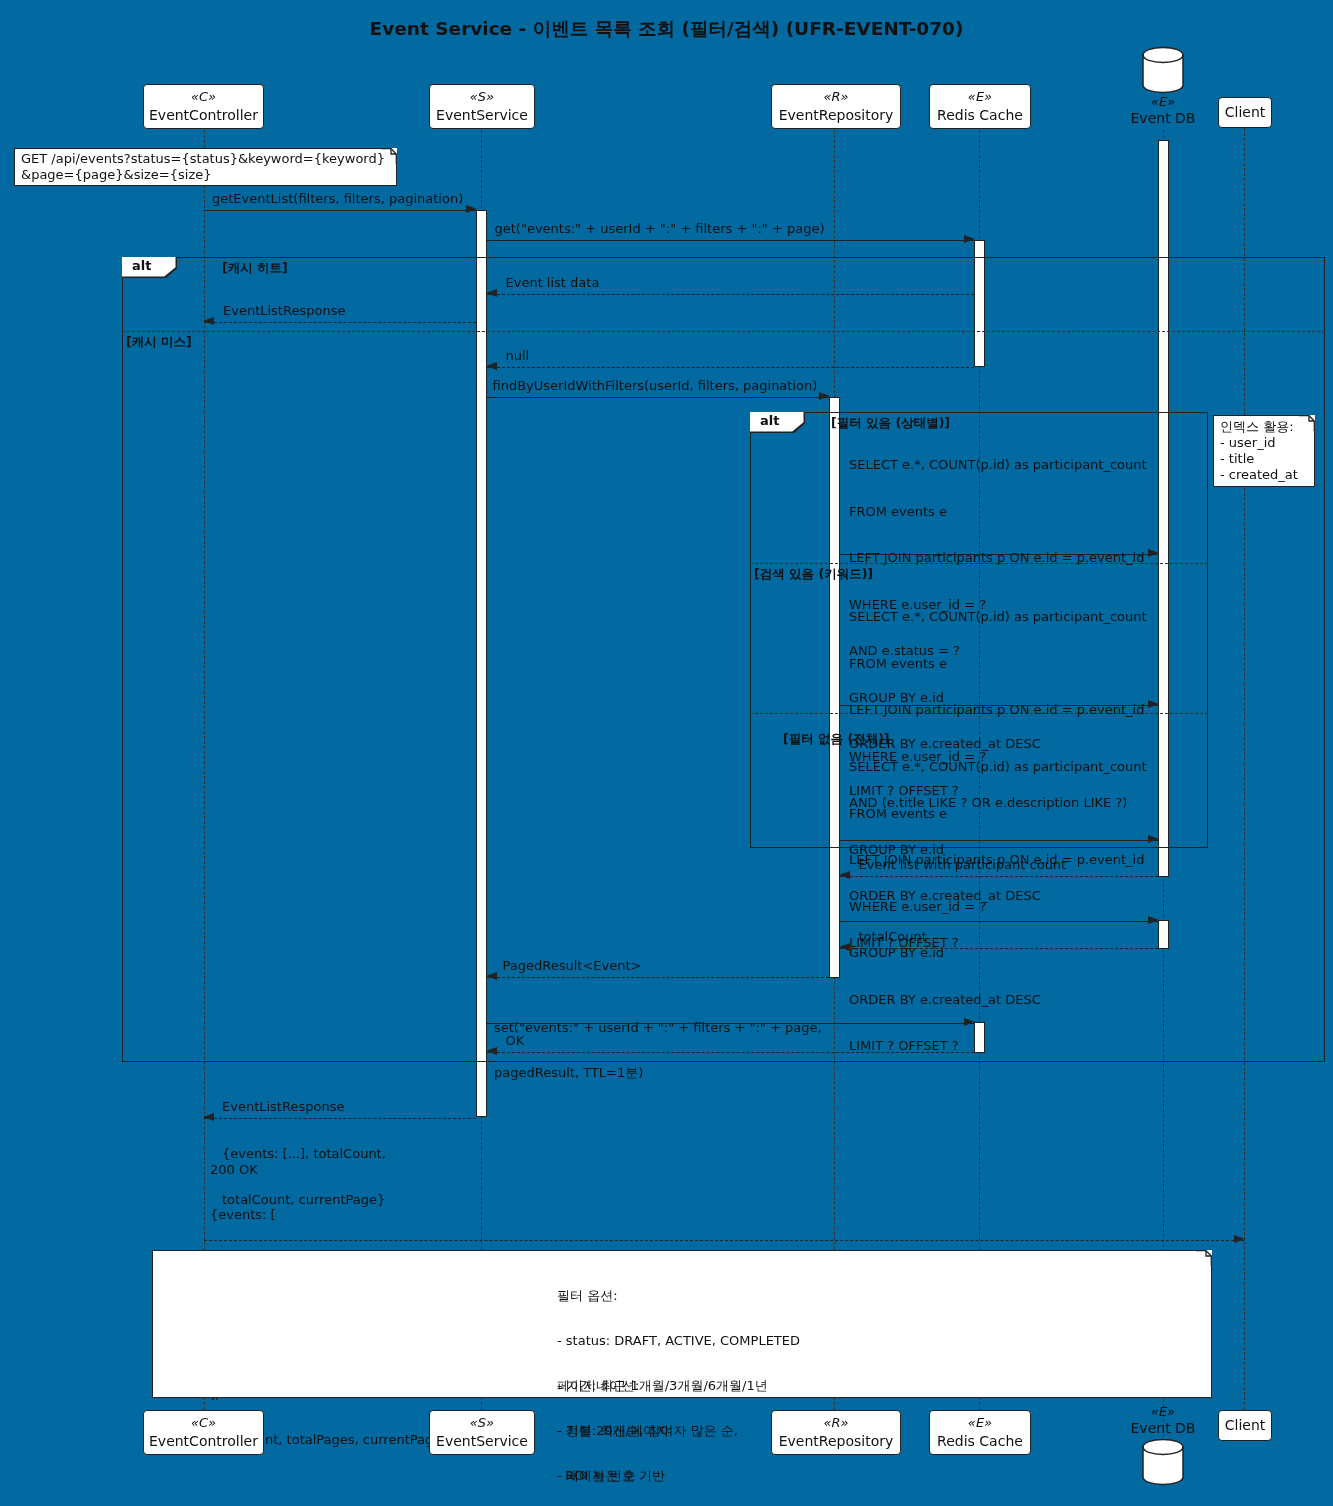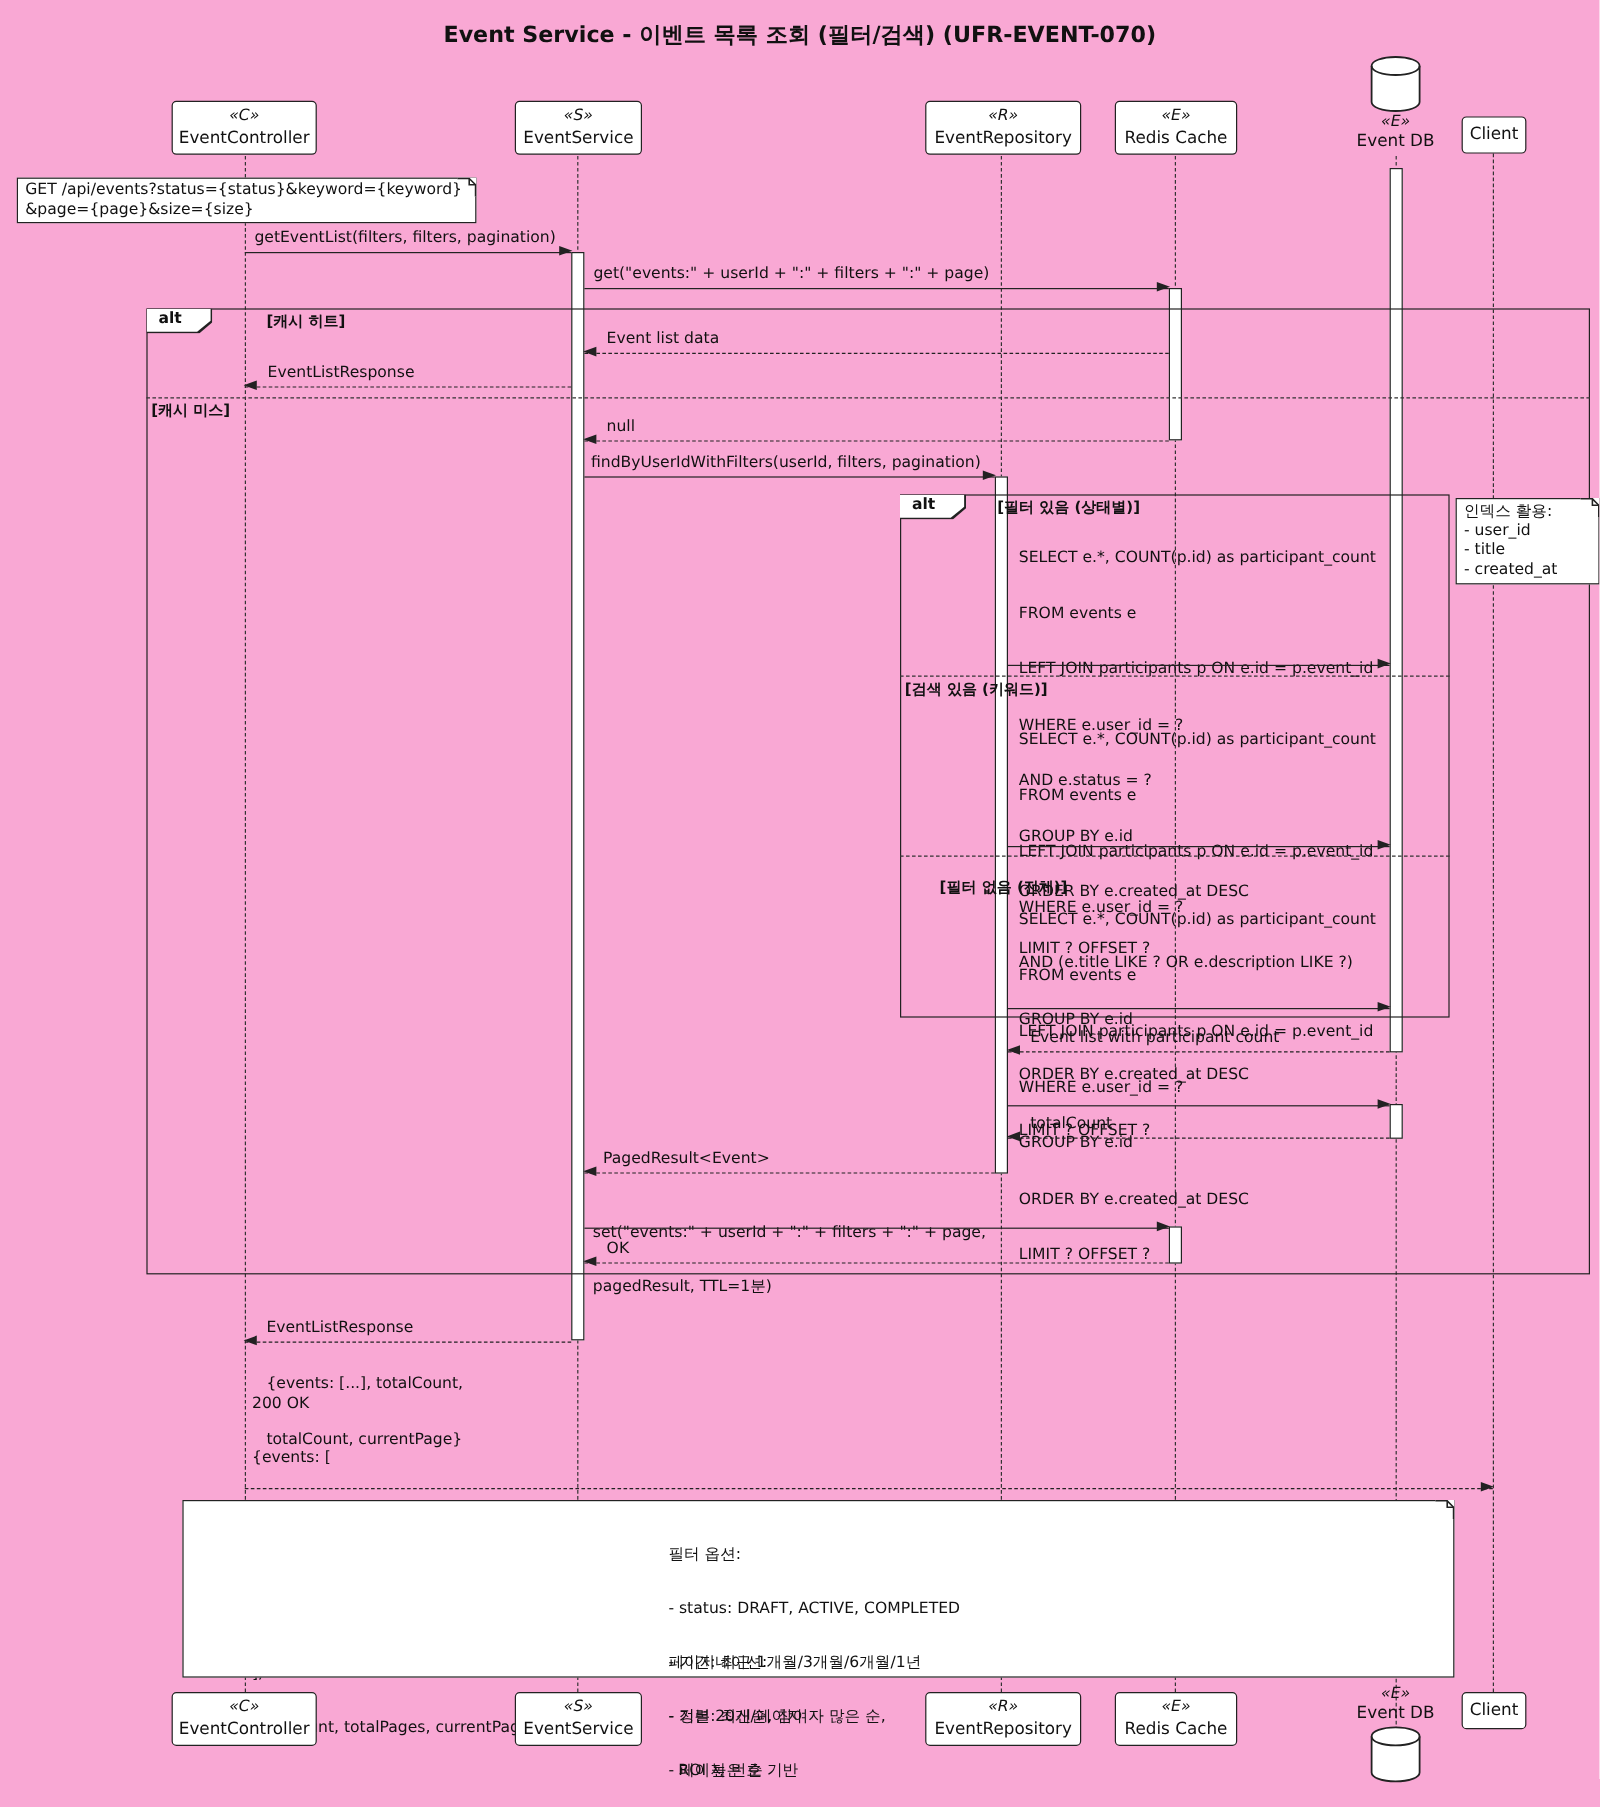--- a/index.html
+++ b/index.html
@@ -1,17 +1,17 @@
 <!DOCTYPE html>
 <html><head>
 <meta charset="utf-8">
 <style>
   * { margin:0; padding:0; box-sizing:border-box; }
   html,body { background:#ffffff; }
-  #stage { position:relative; width:1333px; height:1506px; background:#f9a8d4;
+  #stage { position:relative; width:1333px; height:1506px; background:#0369a1;
            font-family:"DejaVu Sans","Liberation Sans",sans-serif; color:#111; overflow:hidden; }
   .title { position:absolute; left:0; top:16px; width:100%; text-align:center;
            font-weight:bold; font-size:18.5px; }
   .lifeline { position:absolute; width:0; border-left:1px dashed #333; }
   .p-box { position:absolute; border:1.5px solid #222; border-radius:4px; background:#fff;
            text-align:center; display:flex; flex-direction:column; justify-content:center; line-height:1.3; }
   .p-st { font-style:italic; font-size:13px; }
   .p-nm { font-size:14px; }
   .db-part { position:absolute; display:flex; flex-direction:column; align-items:center; line-height:1.25; }
   .act { position:absolute; width:11px; border:1.3px solid #222; background:#fff; }
@@ -220,21 +220,21 @@
   <div class="note" style="left:14px; top:148px; width:383px; height:38px;">
     <svg class="note-fold" width="16" height="16" viewBox="0 0 16 16">
       <path d="M0 0 H16 V16 H0 Z" fill="#fff" stroke="none"></path>
       <path d="M0 0.7 H10 L15.3 6 V16" fill="none" stroke="#222" stroke-width="1.3"></path>
       <path d="M10 0.7 V6 H15.3" fill="none" stroke="#222" stroke-width="1.3"></path>
     </svg>
     <div class="ntext" style="left:6px; top:2px;">GET /api/events?status={status}&amp;keyword={keyword}</div>
     <div class="ntext" style="left:6px; top:18px;">&amp;page={page}&amp;size={size}</div>
   </div>
 
-  <div class="note" style="left:1213px; top:415px; width:120px; height:72px;">
+  <div class="note" style="left:1213px; top:415px; width:102px; height:72px;">
     <svg class="note-fold" width="16" height="16" viewBox="0 0 16 16">
       <path d="M0 0 H16 V16 H0 Z" fill="#fff" stroke="none"></path>
       <path d="M0 0.7 H10 L15.3 6 V16" fill="none" stroke="#222" stroke-width="1.3"></path>
       <path d="M10 0.7 V6 H15.3" fill="none" stroke="#222" stroke-width="1.3"></path>
     </svg>
     <div class="ntext" style="left:6px; top:3px;">인덱스 활용:</div>
     <div class="ntext" style="left:6px; top:19px;">- user_id</div>
     <div class="ntext" style="left:6px; top:35px;">- title</div>
     <div class="ntext" style="left:6px; top:51px;">- created_at</div>
   </div>

